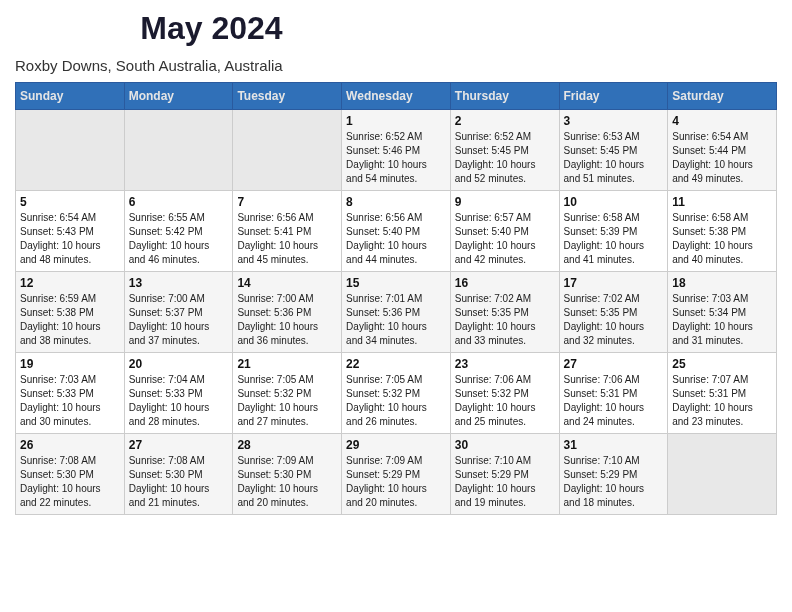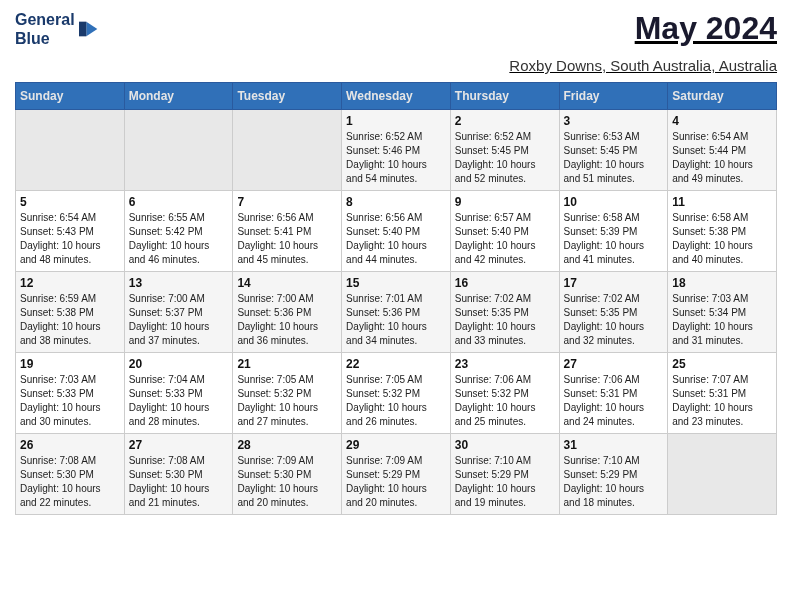--- a/index.html
+++ b/index.html
@@ -30,21 +30,20 @@
     .logo-text span {
       display: block;
     }
     .logo-icon {
       width: 22px;
       height: 22px;
       margin-left: 2px;
     }
     .title-block {
       text-align: right;
-      text-decoration: underline;
     }
     .main-title {
       font-size: 32px;
       font-weight: bold;
       color: #1a1a2e;
     }
     .subtitle {
       font-size: 15px;
       color: #333;
       margin-top: 10px;
@@ -90,32 +89,20 @@
       line-height: 1.4;
     }
     .empty-cell {
       background: #e8e8e8 !important;
     }
   </style>
 </head>
 <body>
 
 <div class="header">
-  <div class="logo">
-    <div>
-      <div class="logo-text">
-        <span>General</span>
-        <span>Blue</span>
-      </div>
-    </div>
-    <svg class="logo-icon" viewBox="0 0 30 30">
-      <polygon points="10,5 25,15 10,25" fill="#3070b8"></polygon>
-      <rect x="0" y="5" width="10" height="20" fill="#1a3a6b"></rect>
-    </svg>
-  </div>
   <div class="title-block">
     <div class="main-title">May 2024</div>
     <div class="subtitle">Roxby Downs, South Australia, Australia</div>
   </div>
 </div>
 
 <table>
   <thead>
     <tr>
     <th>Sunday</th>

